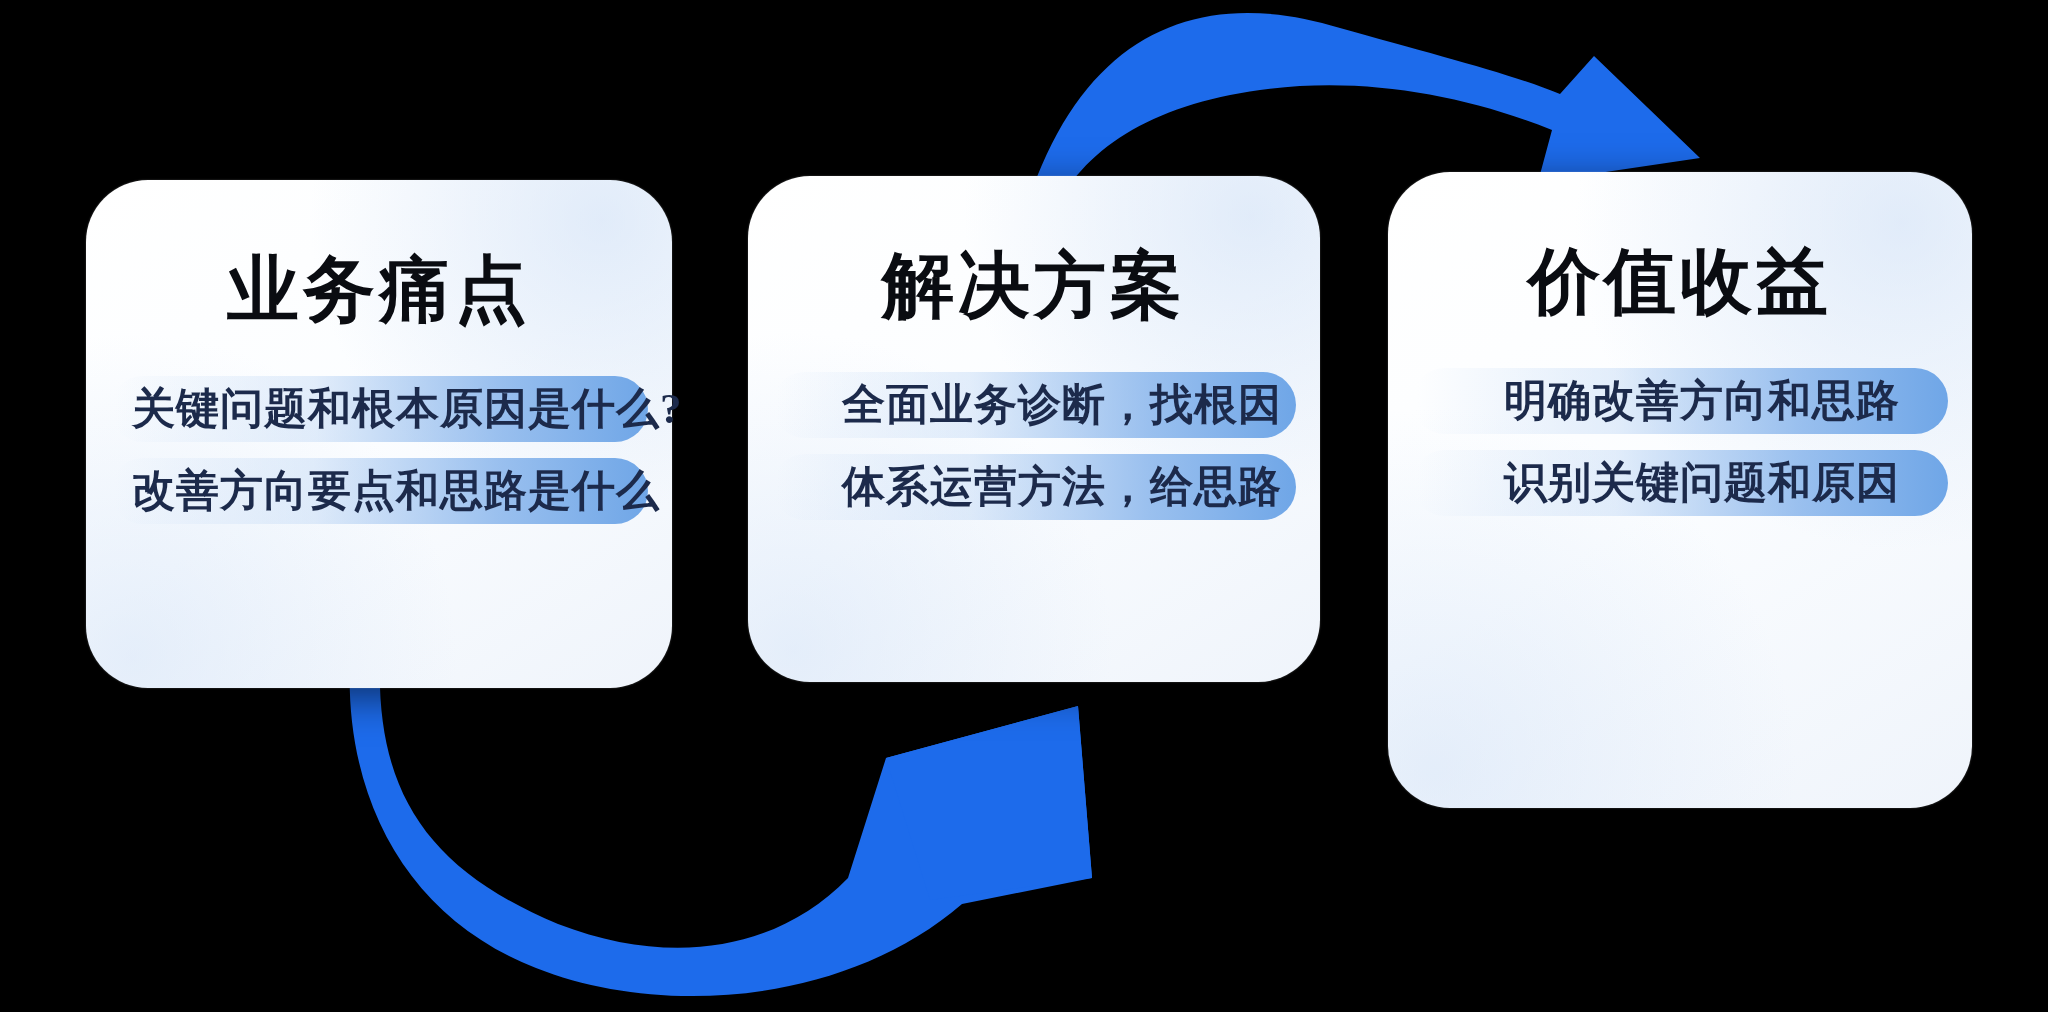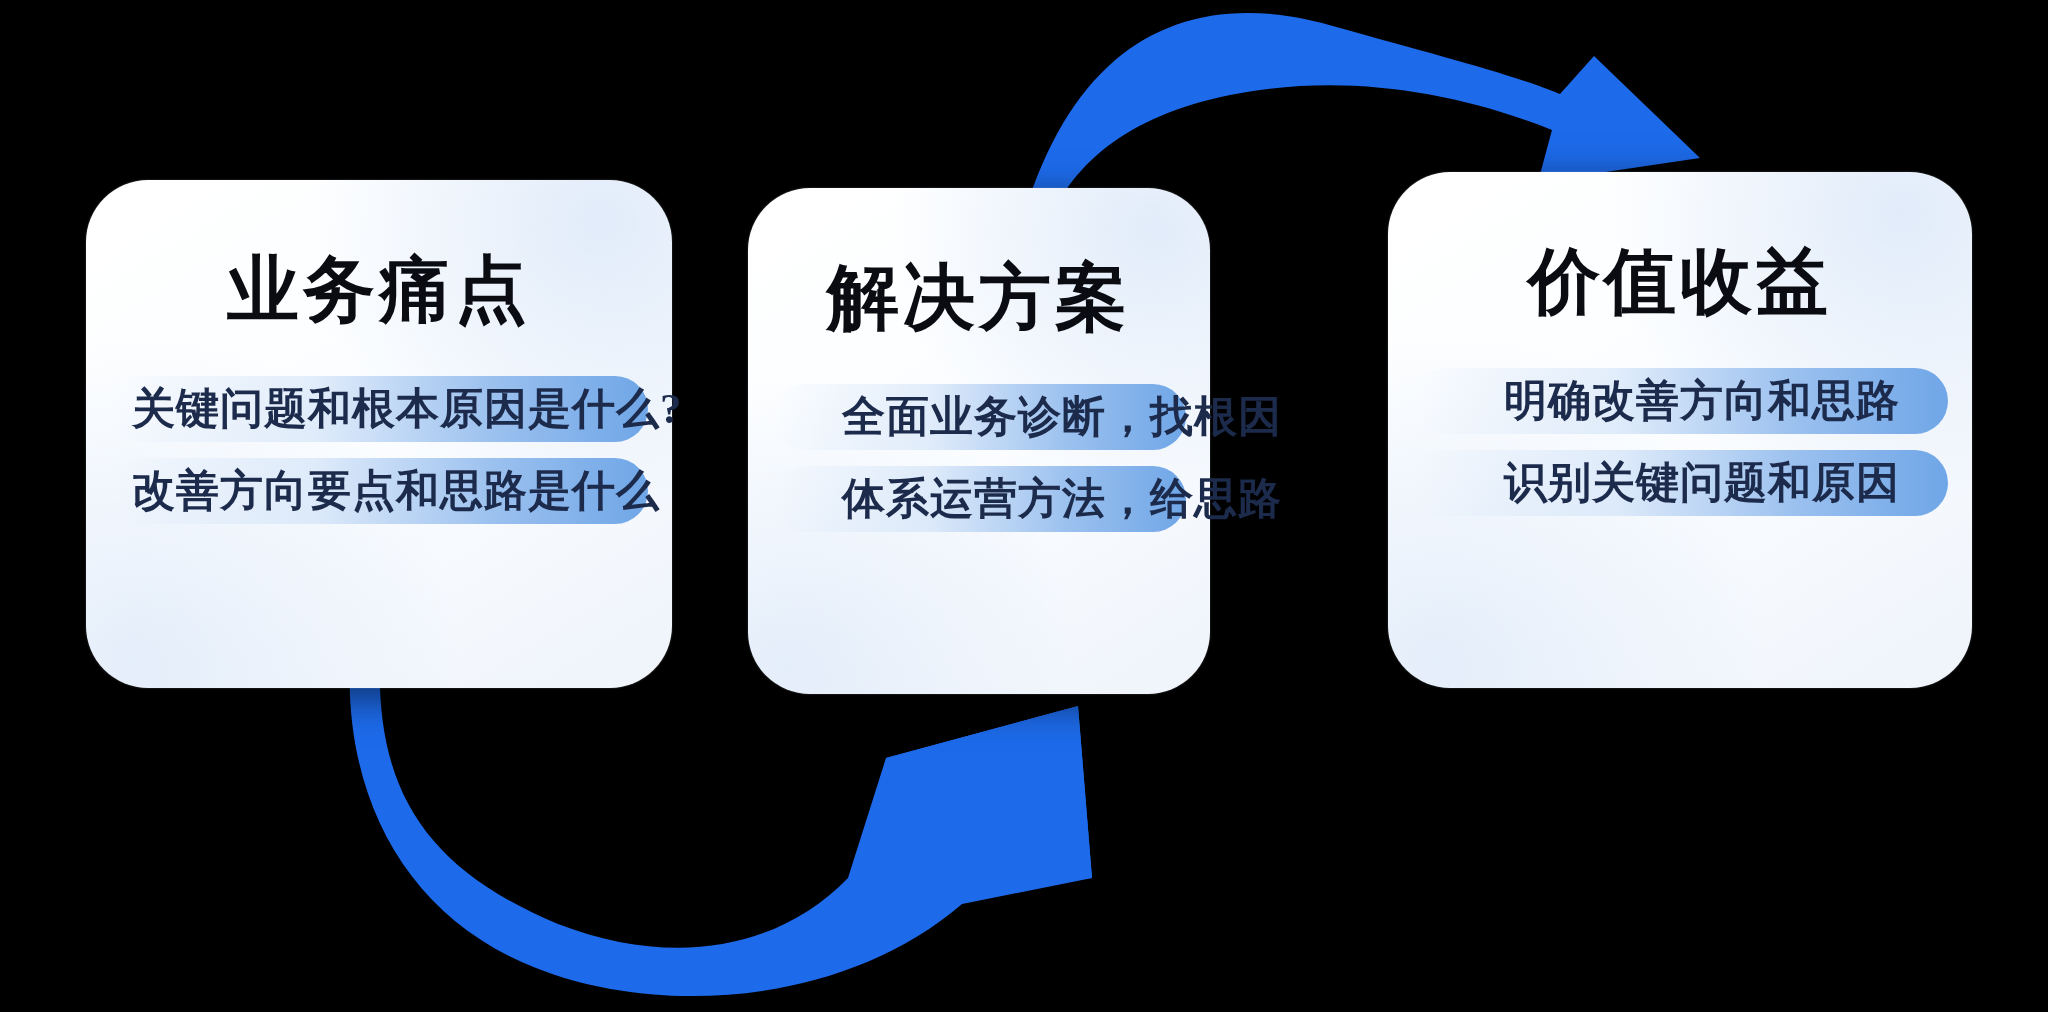--- a/index.html
+++ b/index.html
@@ -21,22 +21,22 @@
     border-radius:62px;
     background:
       radial-gradient(circle at 88% 8%, rgba(203,221,245,0.55), rgba(203,221,245,0) 42%),
       radial-gradient(circle at 8% 94%, rgba(203,221,245,0.45), rgba(203,221,245,0) 45%),
       linear-gradient(148deg,#ffffff 0%,#fbfdff 50%,#eff4fb 100%);
     box-shadow:0 0 2px rgba(255,255,255,0.28), 0 10px 40px rgba(0,0,0,0.55);
     box-sizing:border-box;
     padding:0 24px;
   }
   #card-1{left:86px;top:180px;width:586px;height:508px;}
-  #card-2{left:748px;top:188px;width:462px;height:506px;}
-  #card-3{left:1388px;top:172px;width:584px;height:516px;}
+  #card-2{left:748px;top:176px;width:572px;height:506px;}
+  #card-3{left:1388px;top:172px;width:584px;height:636px;}
   .card-title{
     margin-top:68px;
     text-align:center;
     font-size:72px;
     line-height:84px;
     font-weight:900;
     letter-spacing:4px;
     color:#0a0c11;
   }
   .pill-list{margin-top:44px;}

